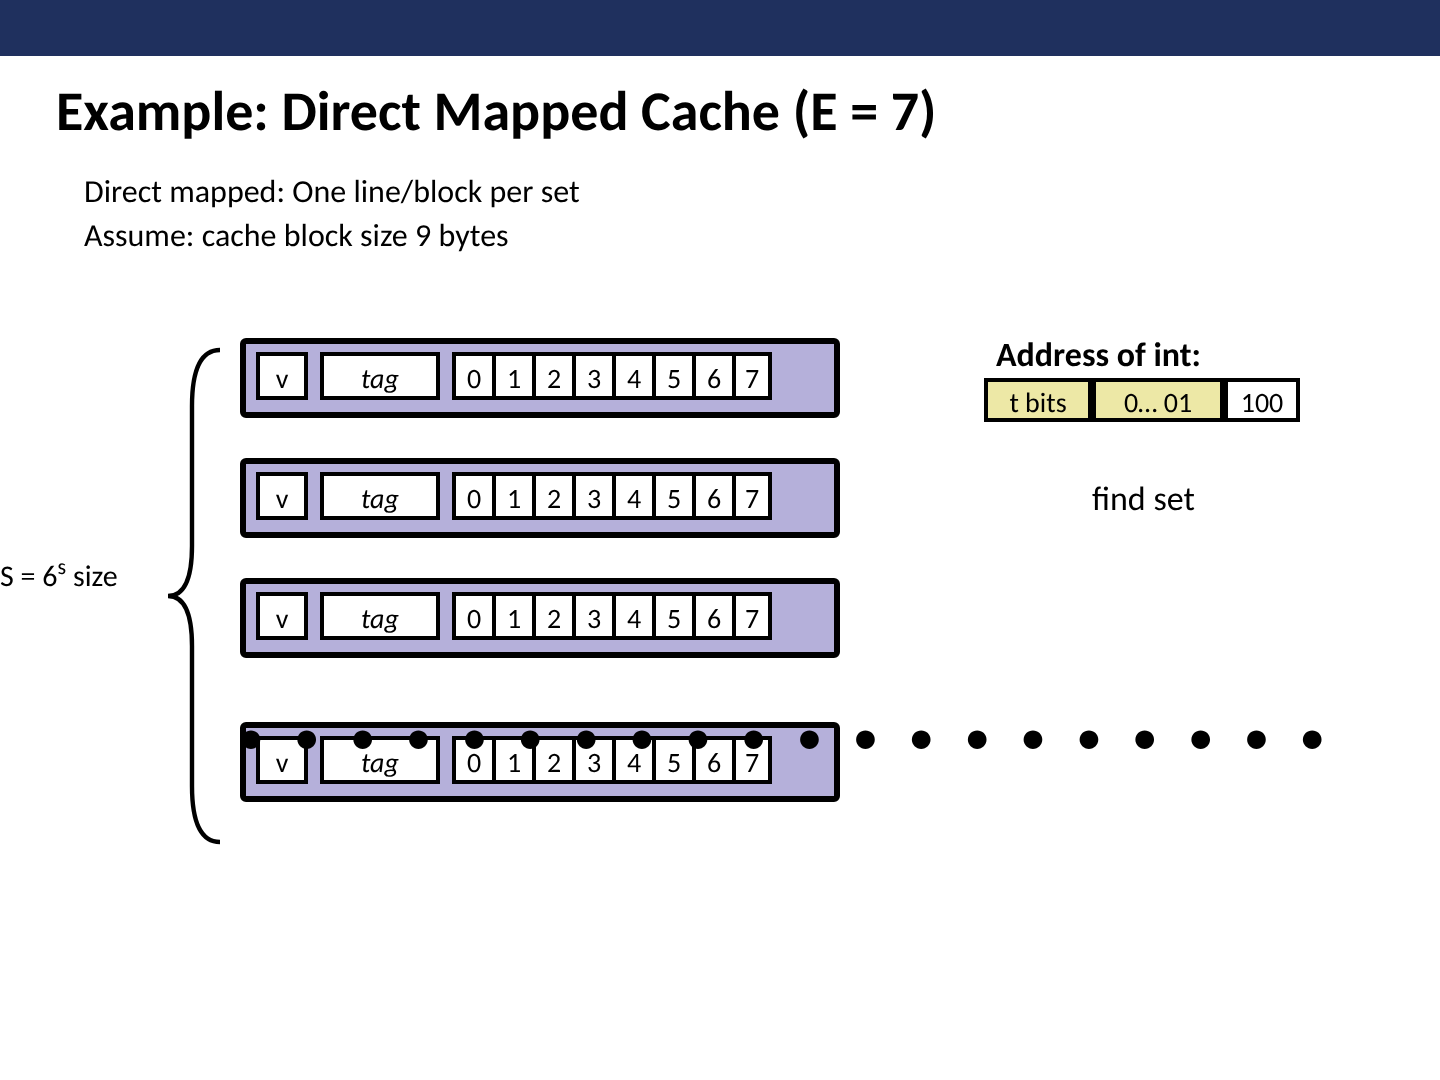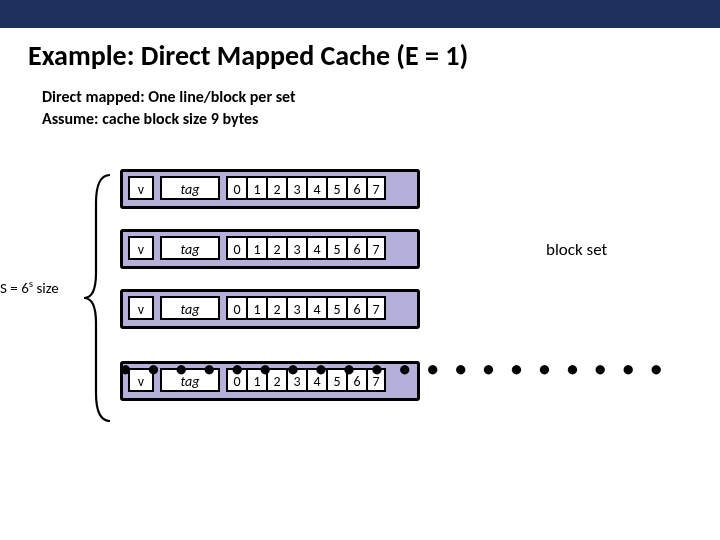--- a/index.html
+++ b/index.html
@@ -17,21 +17,21 @@
     height: 28px;
     background: #1f305e;
   }
   .title {
     font-size: 28px;
     font-weight: 700;
     margin: 10px 0 14px 28px;
   }
   .sub {
     font-size: 16px;
-    font-weight: 700;
+    font-weight: 400;
     margin: 0 0 2px 42px;
     line-height: 1.25;
   }
 
   .stage {
     position: relative;
     margin-top: 40px;
     height: 340px;
   }
 
@@ -147,21 +147,21 @@
     position: absolute;
     left: 546px;
     top: 70px;
     font-size: 17px;
   }
 </style>
 </head>
 <body>
 
 <div class="topbar"></div>
-<div class="title">Example: Direct Mapped Cache (E = 1)</div>
+<div class="title">Example: Direct Mapped Cache (E = 7)</div>
 <div class="sub">Direct mapped: One line/block per set</div>
 <div class="sub">Assume: cache block size 9 bytes</div>
 
 <div class="stage">
 
   <div class="brace-label">
     <span>S = 6</span><sup>s</sup><span> size</span>
   </div>
   <div class="brace">
     <svg viewBox="0 0 30 250" preserveAspectRatio="none">
@@ -239,15 +239,21 @@
           <div class="byte">5</div>
           <div class="byte">6</div>
           <div class="byte">7</div>
         </div>
       </div>
     </div>
   </div>
 
   <div class="dots">• • • • • • • • • • • • • • • • • • • •</div>
 
-  <div class="findset">block set</div>
+  <div class="addr">Address of int:</div>
+  <div class="addr-fields">
+    <div class="fcell ft">t bits</div>
+    <div class="fcell fset">0… 01</div>
+    <div class="fcell foff">100</div>
+  </div>
+  <div class="findset">find set</div>
 
 </div>
 
 </body></html>

